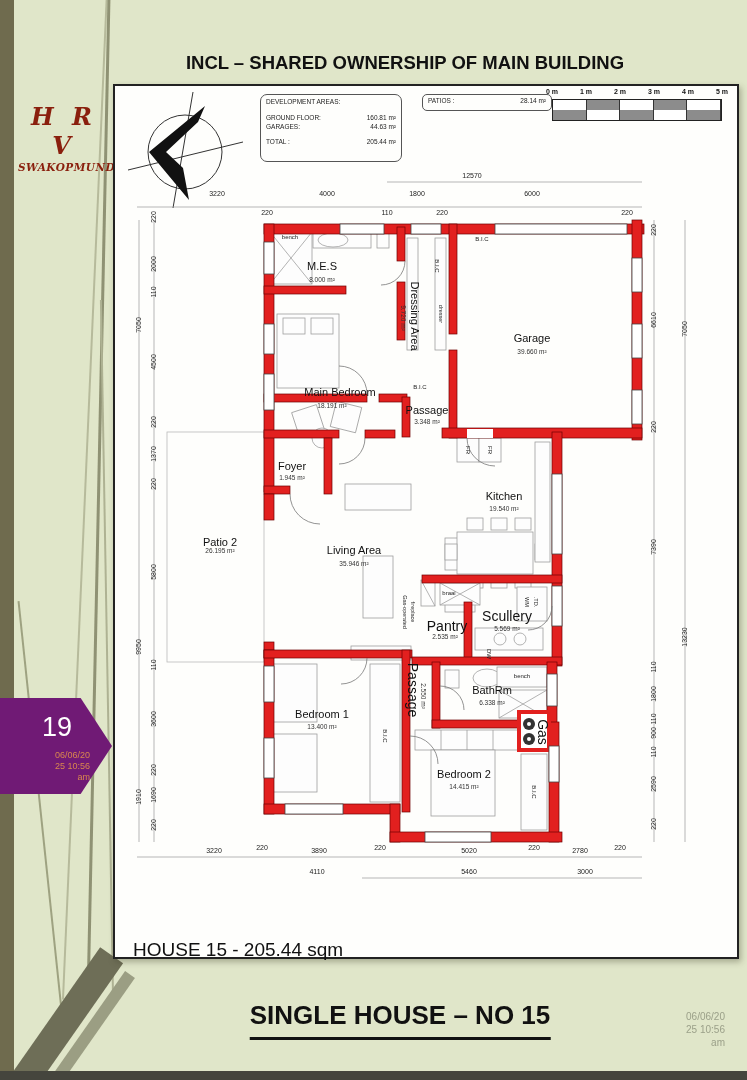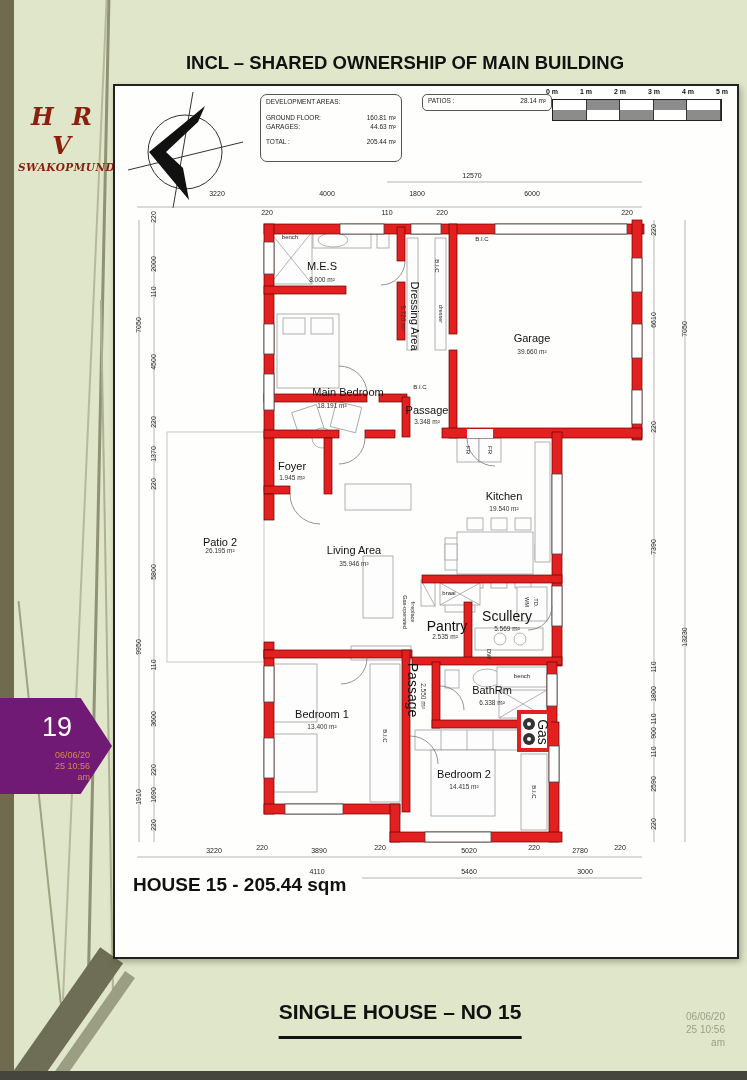--- a/index.html
+++ b/index.html
@@ -45,25 +45,25 @@
   .chrow{display:flex;height:10px}
   .chrow span{width:34px;height:10px;border-right:.5px solid #333}
   .cw{background:#fff}.cg{background:#8c8c8c}
   .sclabel{font-size:7px;font-weight:700;color:#111}
   
   .badge{left:0;top:698px;width:112px;height:96px;background:#701a75;
          clip-path:polygon(0 0,72% 0,100% 50%,72% 100%,0 100%);z-index:5}
   .badge .num{position:absolute;left:42px;top:14px;font-size:27px;color:#fff}
   .badge .bdate{position:absolute;right:22px;top:52px;font-size:9px;color:#d9874e;text-align:right;line-height:11px}
   
-  .ftitle{left:400px;top:1000px;transform:translateX(-50%);font-size:21px;font-weight:700;
-          border-bottom:3px solid #111;padding-bottom:12px;white-space:nowrap}
+  .ftitle{left:400px;top:1000px;transform:translateX(-50%);font-size:26px;font-weight:700;
+          border-bottom:3px solid #111;padding-bottom:6px;white-space:nowrap}
   .fprop{left:95px;top:1036px;font-size:11px;color:#b2b69c;letter-spacing:.4px;white-space:nowrap}
   .fdate{left:640px;top:1010px;width:85px;text-align:right;font-size:10px;color:#9ba089;line-height:13px}
-  .ptitle{left:18px;top:788px;font-size:19px;font-weight:700;color:#111;white-space:nowrap}
+  .ptitle{left:18px;top:853px;font-size:19px;font-weight:400;color:#111;white-space:nowrap}
 </style>
 </head>
 <body>
 
 <div class="page">
 
   <div class="abs band"></div>
   <div class="abs stripe" style="left:84px;top:-10px;width:2px;height:1010px;background:#b6ba9b;transform:rotate(2.5deg)"></div>
   <div class="abs stripe" style="left:97px;top:-10px;width:3px;height:1015px;background:#8f9274;transform:rotate(1.2deg)"></div>
   <div class="abs stripe" style="left:106px;top:300px;width:2px;height:700px;background:#aeb293;transform:rotate(-1deg)"></div>
@@ -279,21 +279,21 @@
         <path d="M295,650 a28,28 0 0 1 28,28"></path>
         <path d="M325,600 a24,24 0 0 1 24,24"></path>
         <path d="M437,520 a24,24 0 0 1 -24,24"></path>
       </g>
     </svg>
 
     <span class="t rl" style="left:207px;top:180px">M.E.S</span>
     <span class="t ra" style="left:207px;top:194px">8.000 m²</span>
     <span class="t rl tv" style="left:300px;top:230px">Dressing Area</span>
     <span class="t ra tv" style="left:288px;top:232px">9.720 m²</span>
-    <span class="t rl" style="left:233px;top:306px">Main Bedroom</span>
+    <span class="t rl" style="left:225px;top:306px">Main Bedroom</span>
     <span class="t ra" style="left:217px;top:320px">18.191 m²</span>
     <span class="t rl" style="left:417px;top:252px">Garage</span>
     <span class="t ra" style="left:417px;top:266px">39.660 m²</span>
     <span class="t rl" style="left:312px;top:324px">Passage</span>
     <span class="t ra" style="left:312px;top:336px">3.348 m²</span>
     <span class="t rl" style="left:177px;top:380px">Foyer</span>
     <span class="t ra" style="left:177px;top:392px">1.945 m²</span>
     <span class="t rl" style="left:389px;top:410px">Kitchen</span>
     <span class="t ra" style="left:389px;top:423px">19.540 m²</span>
     <span class="t rl" style="left:105px;top:456px">Patio 2</span>

